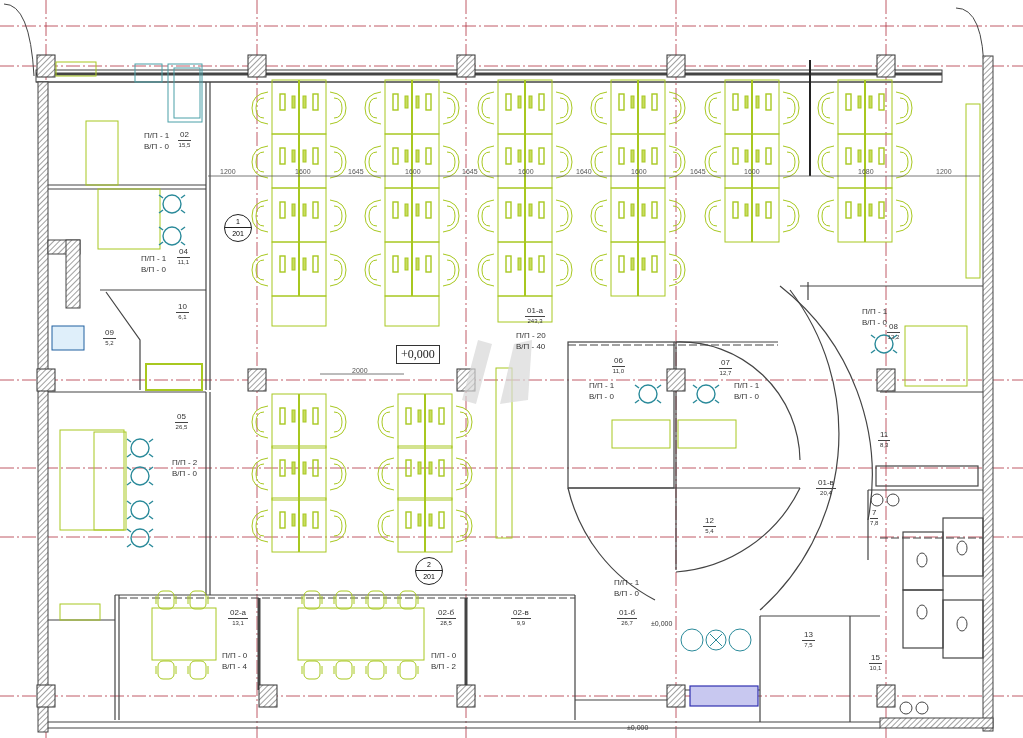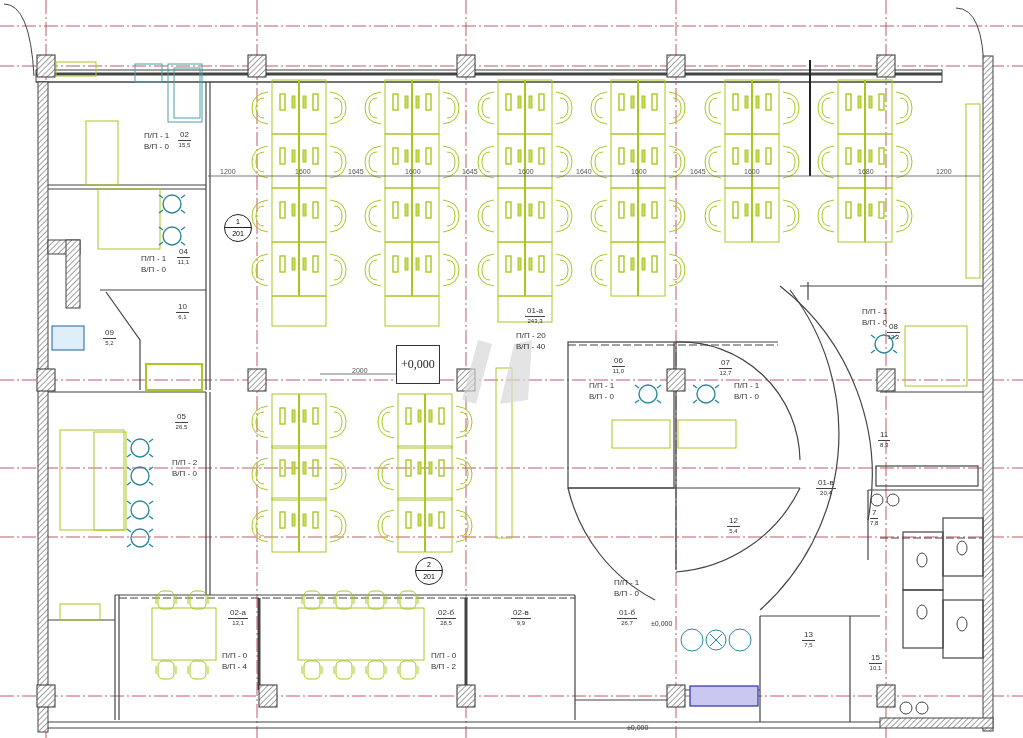--- a/index.html
+++ b/index.html
@@ -3,21 +3,21 @@
 <meta charset="utf-8">
 <style>
   html, body { margin:0; padding:0; background:#ffffff; }
   body { width:1023px; height:738px; overflow:hidden; position:relative; font-family:"Liberation Sans", sans-serif; }
   #plan { position:absolute; left:0; top:0; width:1023px; height:738px; }
   .room-label { position:absolute; text-align:center; color:#333; }
   .room-label .num { display:block; font-size:8px; border-bottom:1px solid #444; padding:0 2px 1px; }
   .room-label .area { display:block; font-size:6px; padding-top:1px; }
   .occ { position:absolute; font-size:8px; color:#333; line-height:11px; white-space:nowrap; }
   .dim { position:absolute; font-size:7px; color:#555; }
-  .level-box { position:absolute; border:1px solid #333; background:#fff; font-family:"Liberation Serif", serif; font-size:12px; padding:11px 4px; color:#222; }
+  .level-box { position:absolute; border:1px solid #333; background:#fff; font-family:"Liberation Serif", serif; font-size:12px; padding:1px 4px; color:#222; }
   .section-marker { position:absolute; width:26px; height:26px; border:1px solid #222; border-radius:50%; background:#fff; font-size:7px; text-align:center; }
   .section-marker .top { display:block; border-bottom:1px solid #222; height:12px; line-height:13px; }
   .section-marker .bot { display:block; line-height:12px; }
   .elev-mark { position:absolute; font-size:7px; color:#333; }
 </style>
 </head>
 <body>
 
 <svg id="plan" viewBox="0 0 1023 738" xmlns="http://www.w3.org/2000/svg">
   <defs>
@@ -386,21 +386,21 @@
   </div>
 
 <div class="room-label" style="left:878px;top:430px;">
     <span class="num">11</span>
     <span class="area">8,3</span>
   </div>
 <div class="room-label" style="left:816px;top:478px;">
     <span class="num">01-в</span>
     <span class="area">20,4</span>
   </div>
-<div class="room-label" style="left:703px;top:516px;margin-left:24px;">
+<div class="room-label" style="left:703px;top:516px;">
     <span class="num">12</span>
     <span class="area">5,4</span>
   </div>
 <div class="room-label" style="left:870px;top:508px;">
     <span class="num">7</span>
     <span class="area">7,8</span>
   </div>
 
 <div class="room-label" style="left:617px;top:608px;">
     <span class="num">01-б</span>

